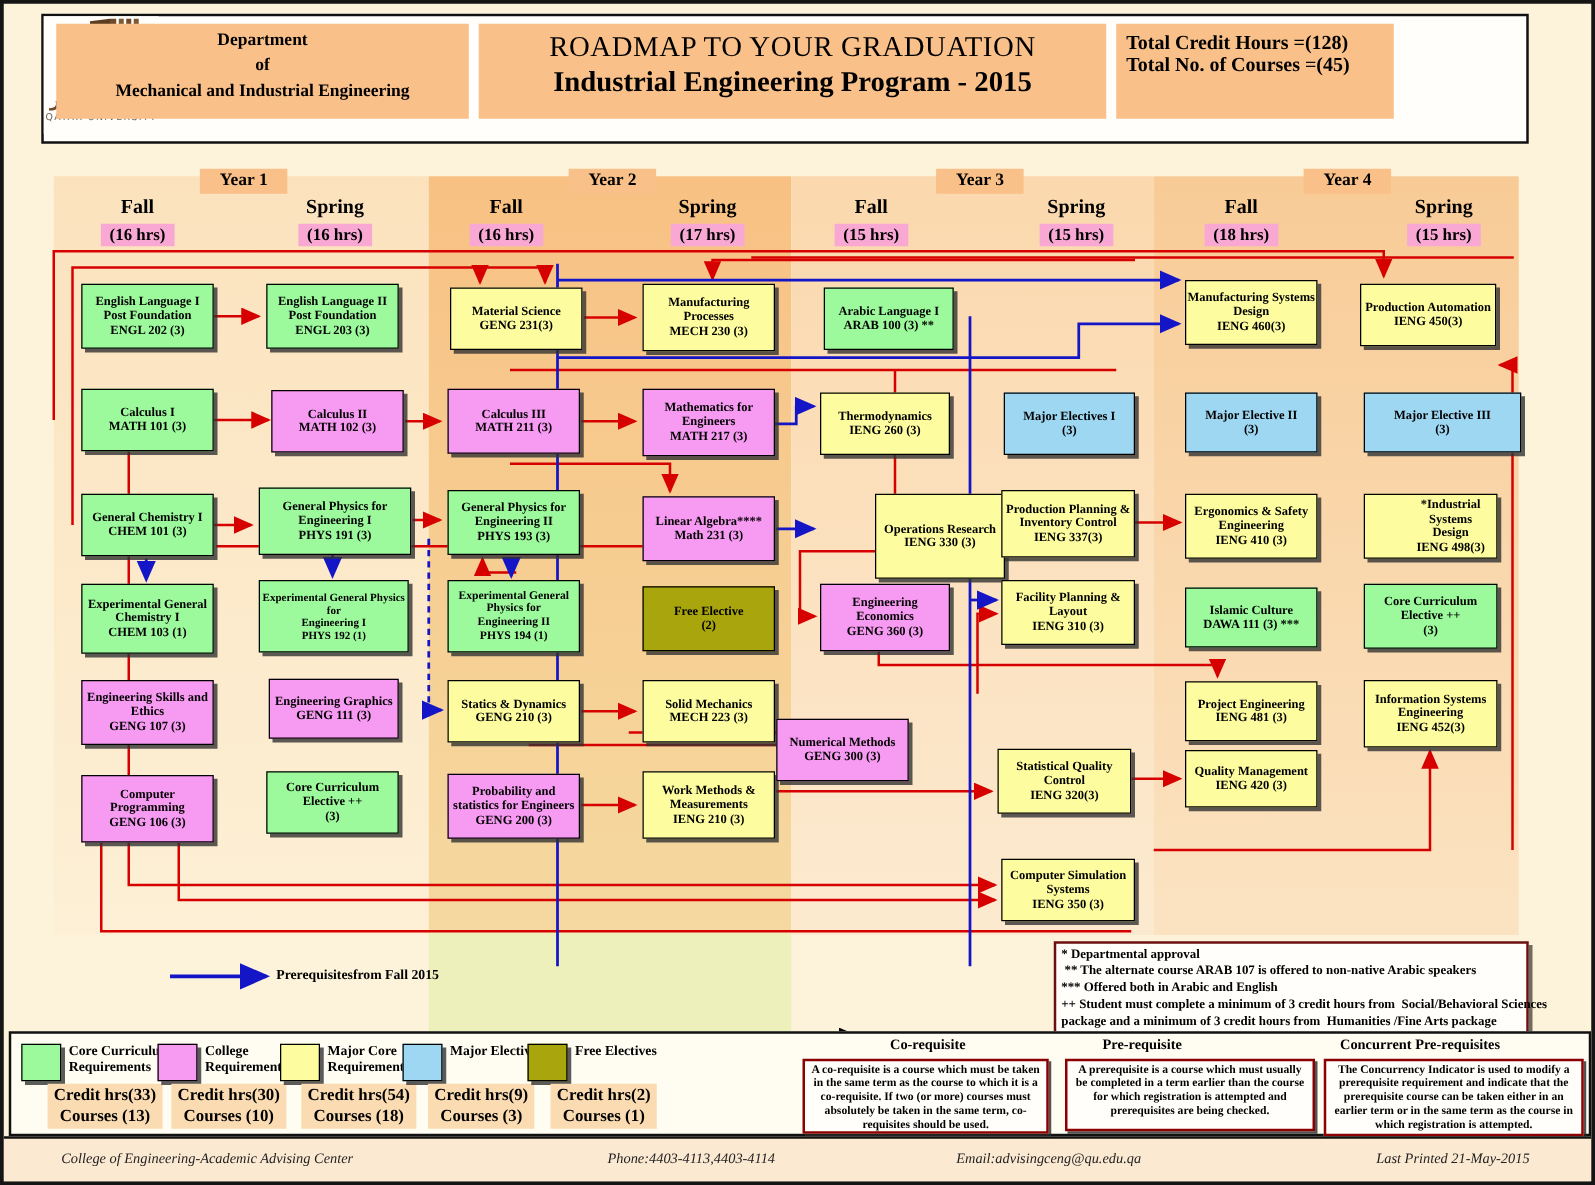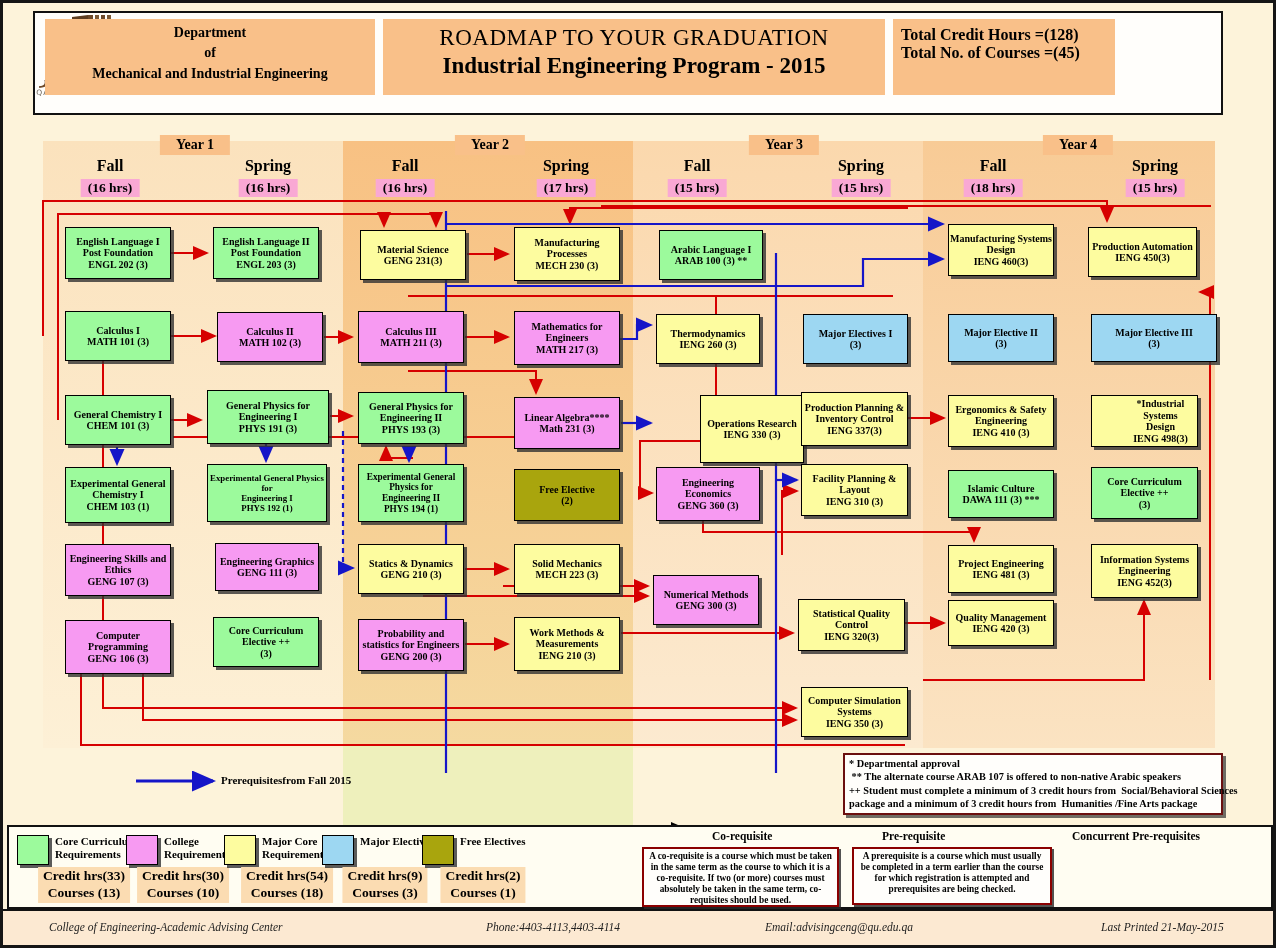--- a/index.html
+++ b/index.html
@@ -242,21 +242,21 @@
 IENG  210 (3)</div>
       <div class="course c-g" style="left: 656px; top: 227px; width: 104px; height: 50px;">Arabic Language I
 ARAB 100 (3) **</div>
       <div class="course c-y" style="left: 653px; top: 311px; width: 104px; height: 50px;">Thermodynamics
 IENG  260 (3)</div>
       <div class="course c-y" style="left: 653px; top: 392px; width: 104px; height: 68px; margin-left: 44px;">Operations Research
 IENG  330 (3)</div>
       <div class="course c-p" style="left: 653px; top: 464px; width: 104px; height: 54px;">Engineering
 Economics
 GENG 360 (3)</div>
-      <div class="course c-p" style="left: 650px; top: 572px; width: 106px; height: 50px;">Numerical Methods
+      <div class="course c-p" style="left: 618px; top: 572px; width: 106px; height: 50px;">Numerical Methods
 GENG 300 (3)</div>
       <div class="course c-b" style="left: 800px; top: 311px; width: 105px; height: 50px;">Major Electives I
 (3)</div>
       <div class="course c-y" style="left: 798px; top: 389px; width: 107px; height: 54px;">Production Planning &amp;
 Inventory Control
 IENG  337(3)</div>
       <div class="course c-y" style="left: 798px; top: 461px; width: 107px; height: 52px;">Facility Planning &amp;
 Layout
 IENG  310 (3)</div>
       <div class="course c-y" style="left: 795px; top: 596px; width: 107px; height: 52px;">Statistical Quality
@@ -291,20 +291,21 @@
 (3)</div>
       <div class="course c-y" style="left: 1088px; top: 541px; width: 107px; height: 54px;">Information Systems
 Engineering
 IENG  452(3)</div>
     </div>
 
   <div class="abs" id="prereq-label">Prerequisitesfrom  Fall 2015</div>
   <div class="abs" id="dept-note">
       <div>* Departmental approval</div>
       <div> ** The alternate course ARAB 107 is offered to non-native Arabic speakers</div>
+      <div>*** Offered both in Arabic and English</div>
       <div>++ Student must complete a minimum of 3 credit hours from  Social/Behavioral Sciences</div>
       <div>package and a minimum of 3 credit hours from  Humanities /Fine Arts package</div>
     </div>
 
   <div class="abs" id="legend">
       <div class="swatch" style="left: 8px; background: rgb(156, 250, 156);"></div>
       <div class="cat-label" style="left: 46px;">Core Curriculum
 Requirements</div>
       <div class="cat-credits" style="left: 75px;">Credit hrs(33)
 Courses (13)</div>
@@ -324,20 +325,21 @@
 Courses (3)</div>
       <div class="swatch" style="left: 413px; background: rgb(169, 165, 13);"></div>
       <div class="cat-label" style="left: 451px;">Free Electives</div>
       <div class="cat-credits" style="left: 474px;">Credit hrs(2)
 Courses (1)</div>
       <div class="arrow-name" style="left: 703px;">Co-requisite</div>
       <div class="arrow-desc" style="left: 633px; width: 197px; height: 60px;">A co-requisite is a course which must be taken in the same term as the course to which it is a co-requisite. If two (or more) courses must absolutely be taken in the same term, co-requisites should be used.</div>
       <div class="arrow-name" style="left: 873px;">Pre-requisite</div>
       <div class="arrow-desc" style="left: 843px; width: 200px; height: 58px;">A prerequisite is a course which must usually be completed in a term  earlier than the course for which  registration is attempted and prerequisites are being checked.</div>
       <div class="arrow-name" style="left: 1063px;">Concurrent Pre-requisites</div>
+      <div class="arrow-desc" style="left: 1050px; width: 208px; height: 62px;">The Concurrency Indicator is used to modify a prerequisite requirement and indicate that the prerequisite course can be taken either in an earlier term or in the same term as the course in which registration is attempted.</div>
     </div>
 
   <div class="abs" id="footer">
     <span style="left:46px">College of Engineering-Academic Advising Center</span>
     <span style="left:483px">Phone:4403-4113,4403-4114</span>
     <span style="left:762px">Email:advisingceng@qu.edu.qa</span>
     <span style="left:1098px">Last Printed 21-May-2015</span>
   </div>
 </div>
 

